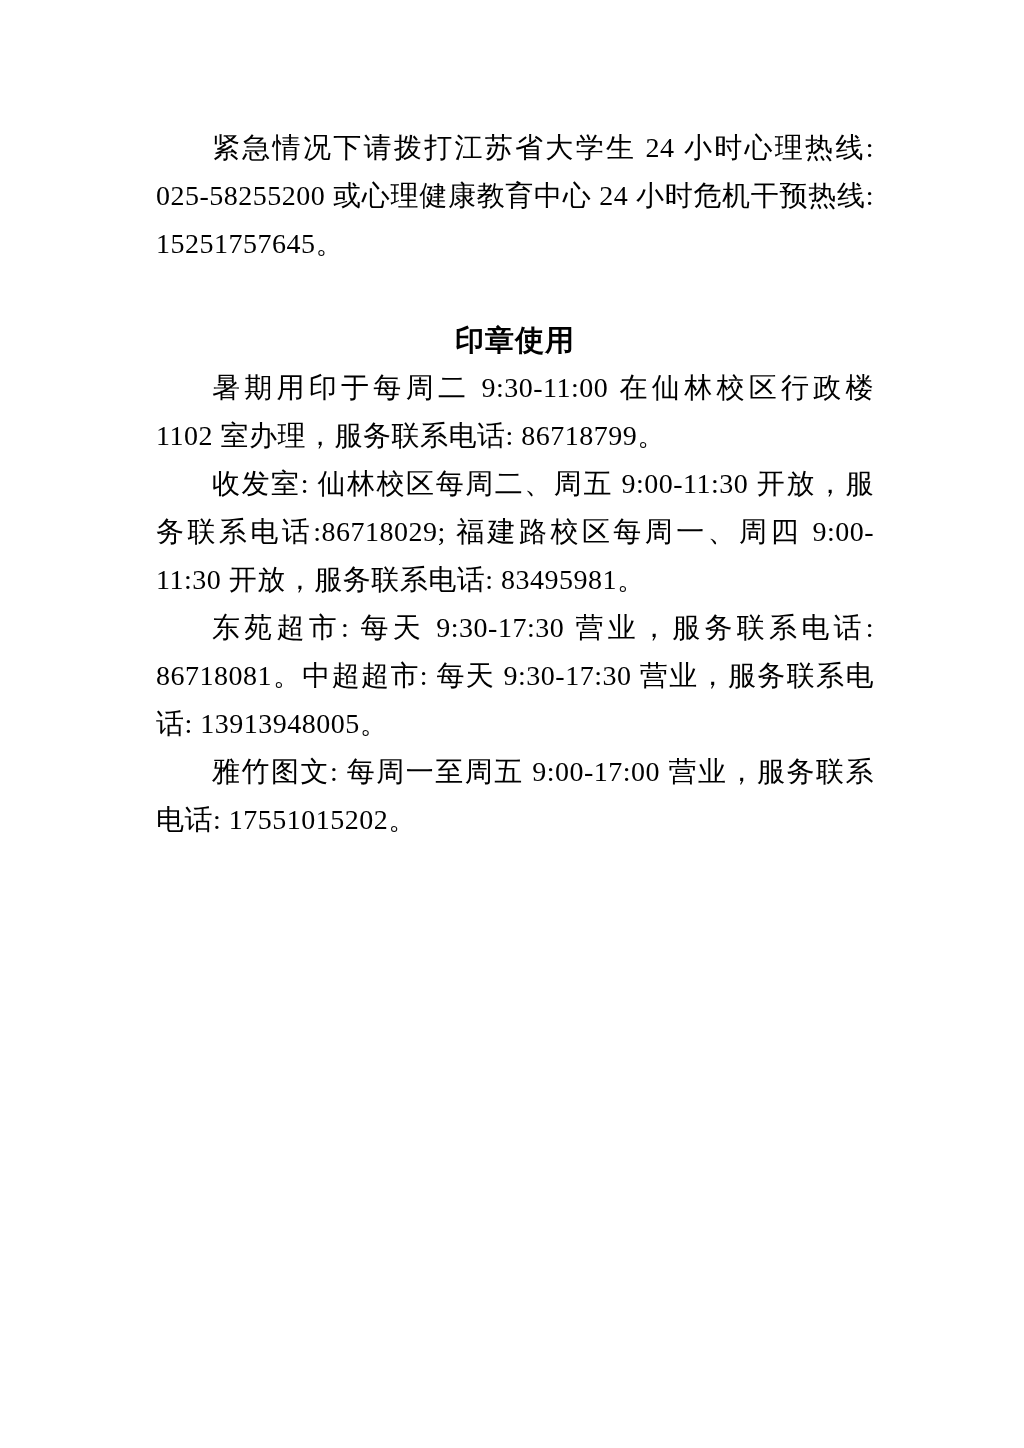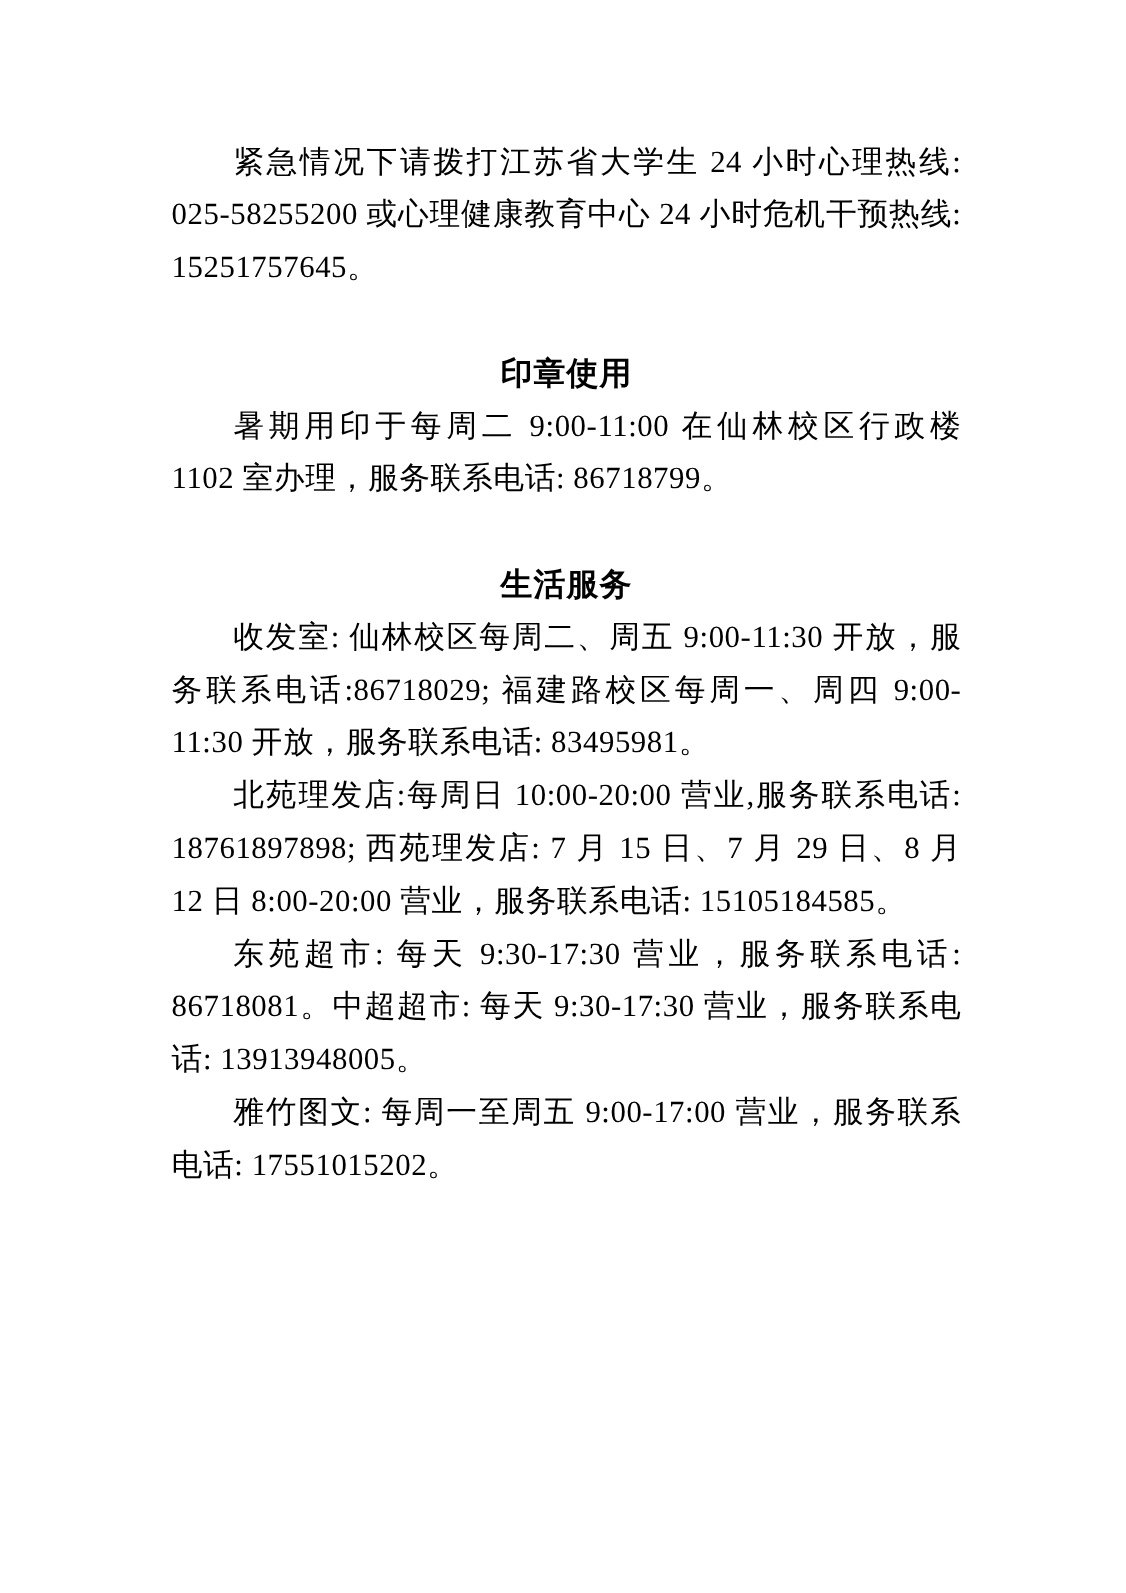--- a/index.html
+++ b/index.html
@@ -39,27 +39,25 @@
 </style>
 </head>
 <body>
 
 <div class="page">
 
   <p class="body-para">紧急情况下请拨打江苏省大学生 24 小时心理热线: 025-58255200 或心理健康教育中心 24 小时危机干预热线: 15251757645。</p>
 
   <h2 class="section-heading">印章使用</h2>
 
-  <p class="body-para">暑期用印于每周二 9:00-11:00 在仙林校区行政楼 1102 室办理，服务联系电话: 86718799。</p>
+  <p class="body-para">暑期用印于每周二 9:30-11:00 在仙林校区行政楼 1102 室办理，服务联系电话: 86718799。</p>
 
-  <h2 class="section-heading">生活服务</h2>
 
   <p class="body-para">收发室: 仙林校区每周二、周五 9:00-11:30 开放，服务联系电话:86718029; 福建路校区每周一、周四 9:00-11:30 开放，服务联系电话: 83495981。</p>
 
 
-  <p class="body-para">北苑理发店:每周日 10:00-20:00 营业,服务联系电话: 18761897898; 西苑理发店: 7 月 15 日、7 月 29 日、8 月 12 日 8:00-20:00 营业，服务联系电话: 15105184585。</p>
 
 
   <p class="body-para">东苑超市: 每天 9:30-17:30 营业，服务联系电话: 86718081。中超超市: 每天 9:30-17:30 营业，服务联系电话: 13913948005。</p>
 
   <p class="body-para">雅竹图文: 每周一至周五 9:00-17:00 营业，服务联系电话: 17551015202。</p>
 
 </div>
 
 </body></html>

